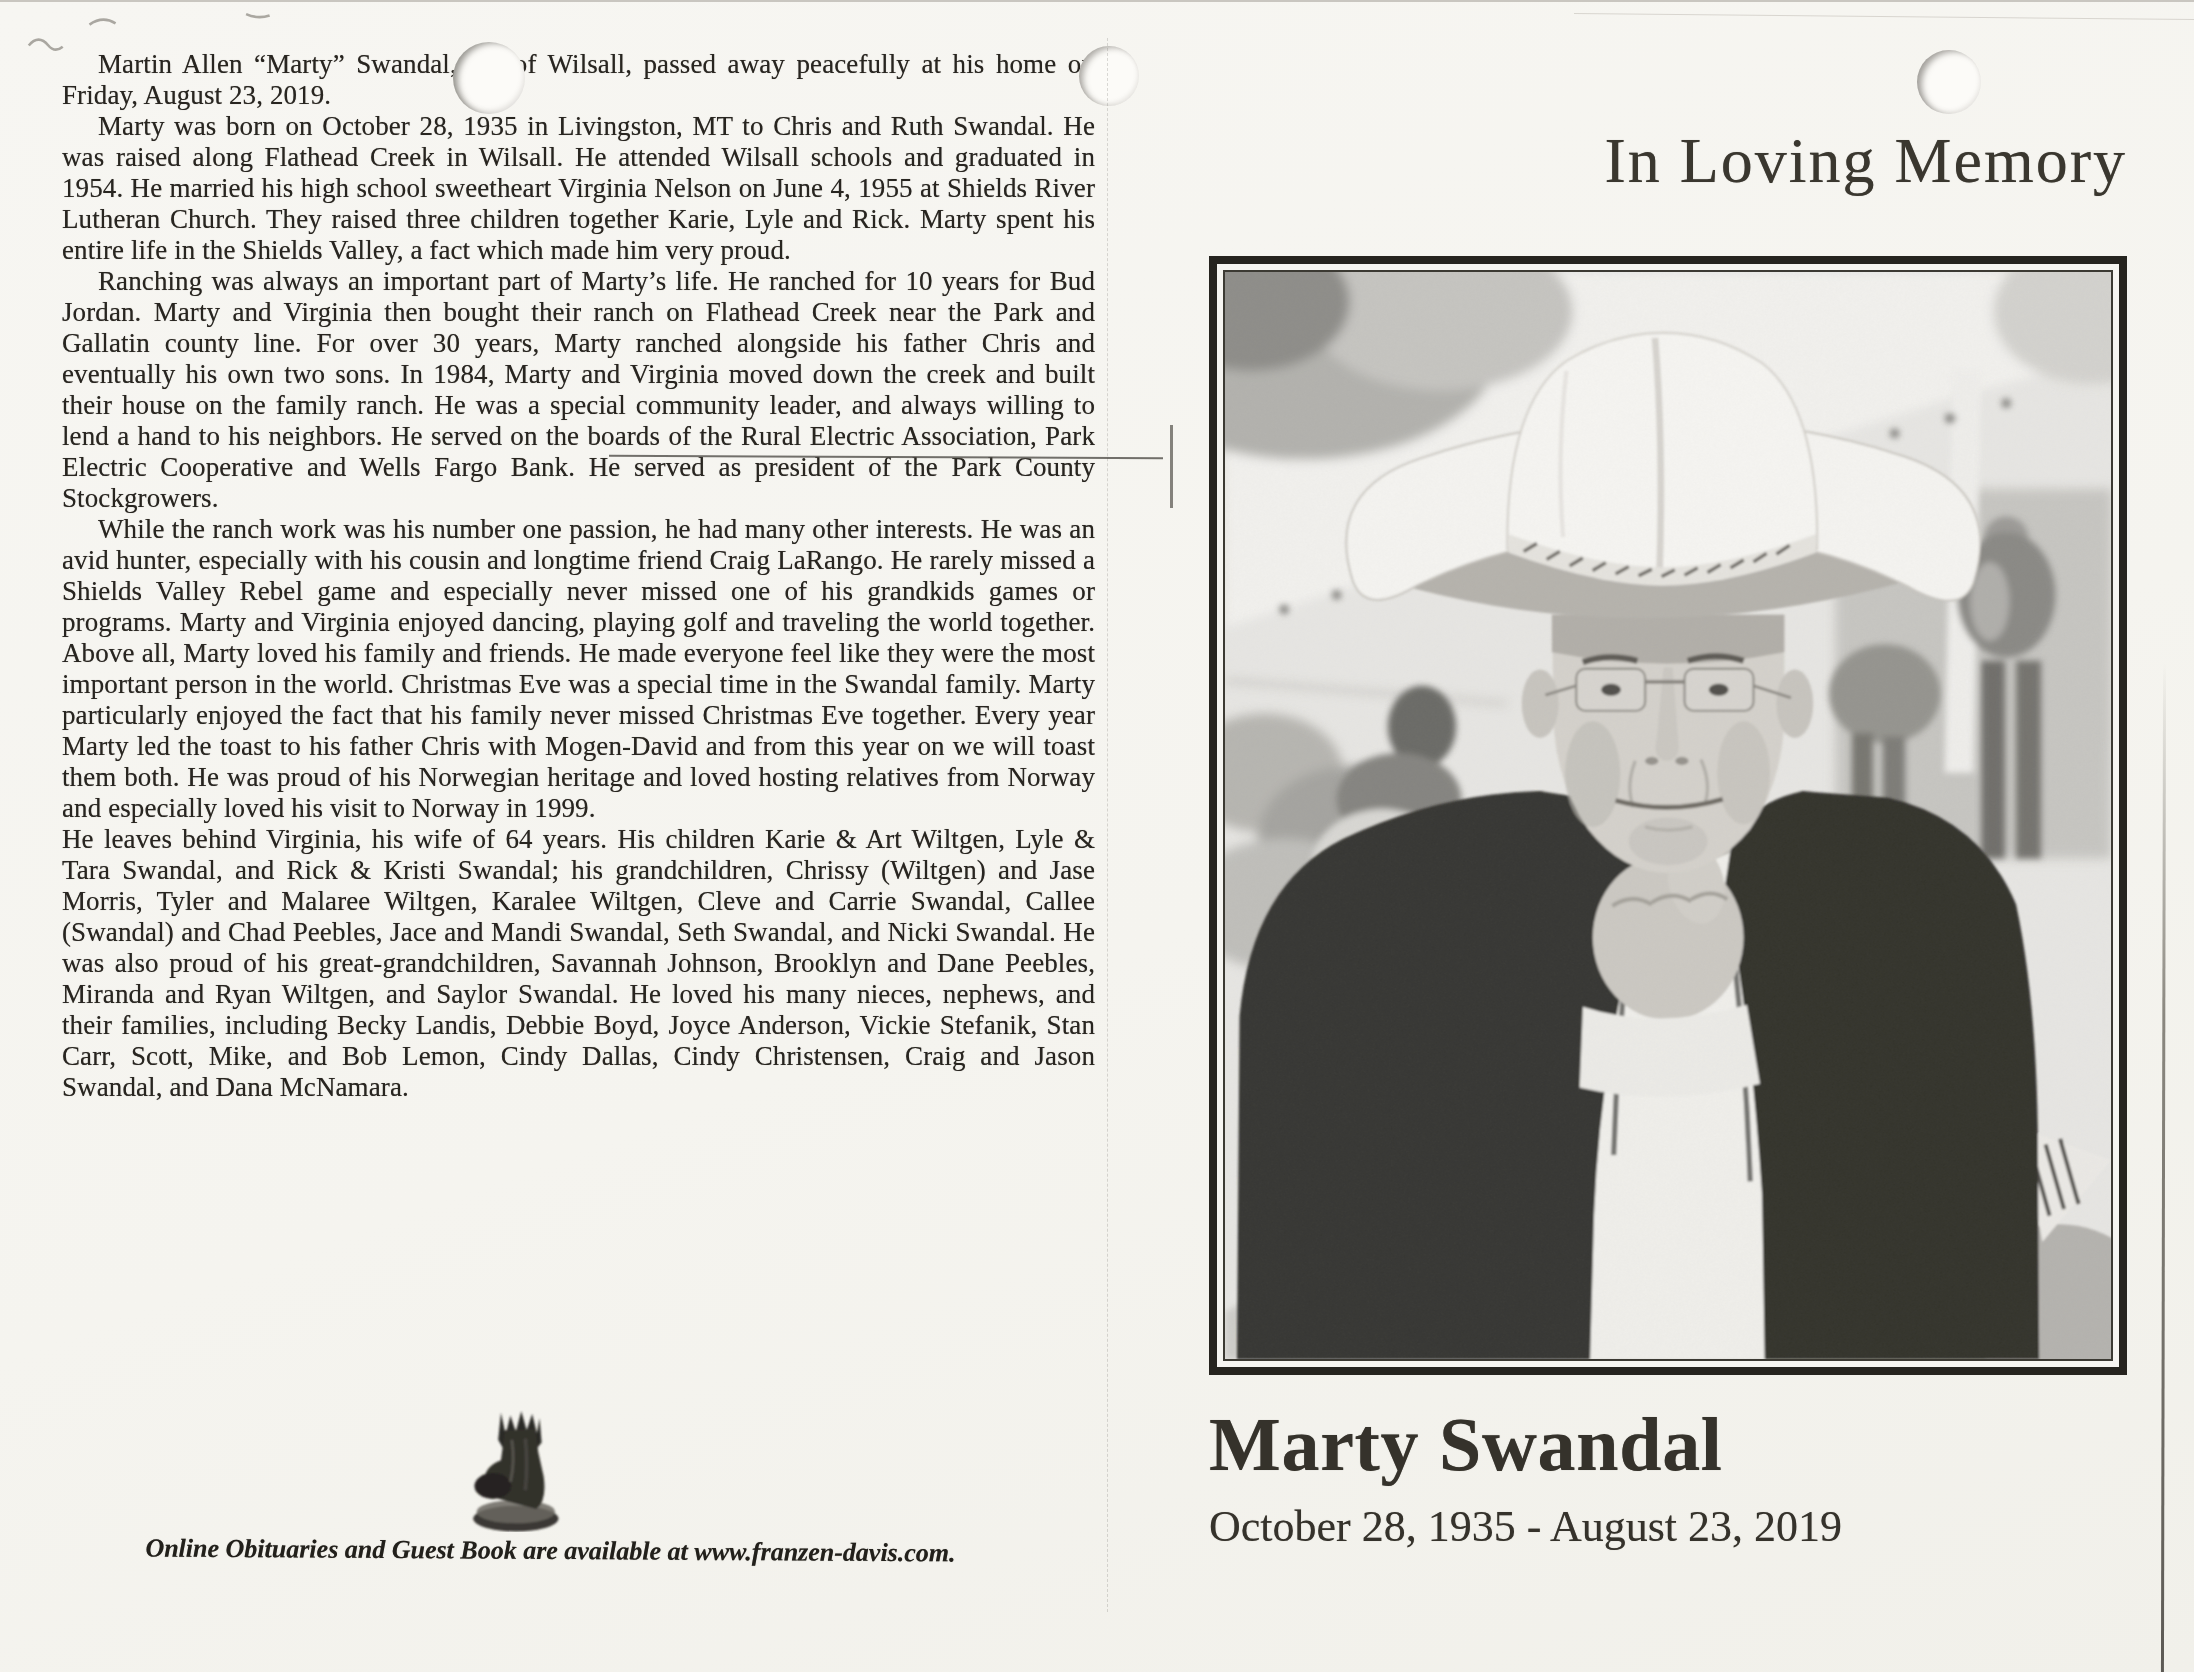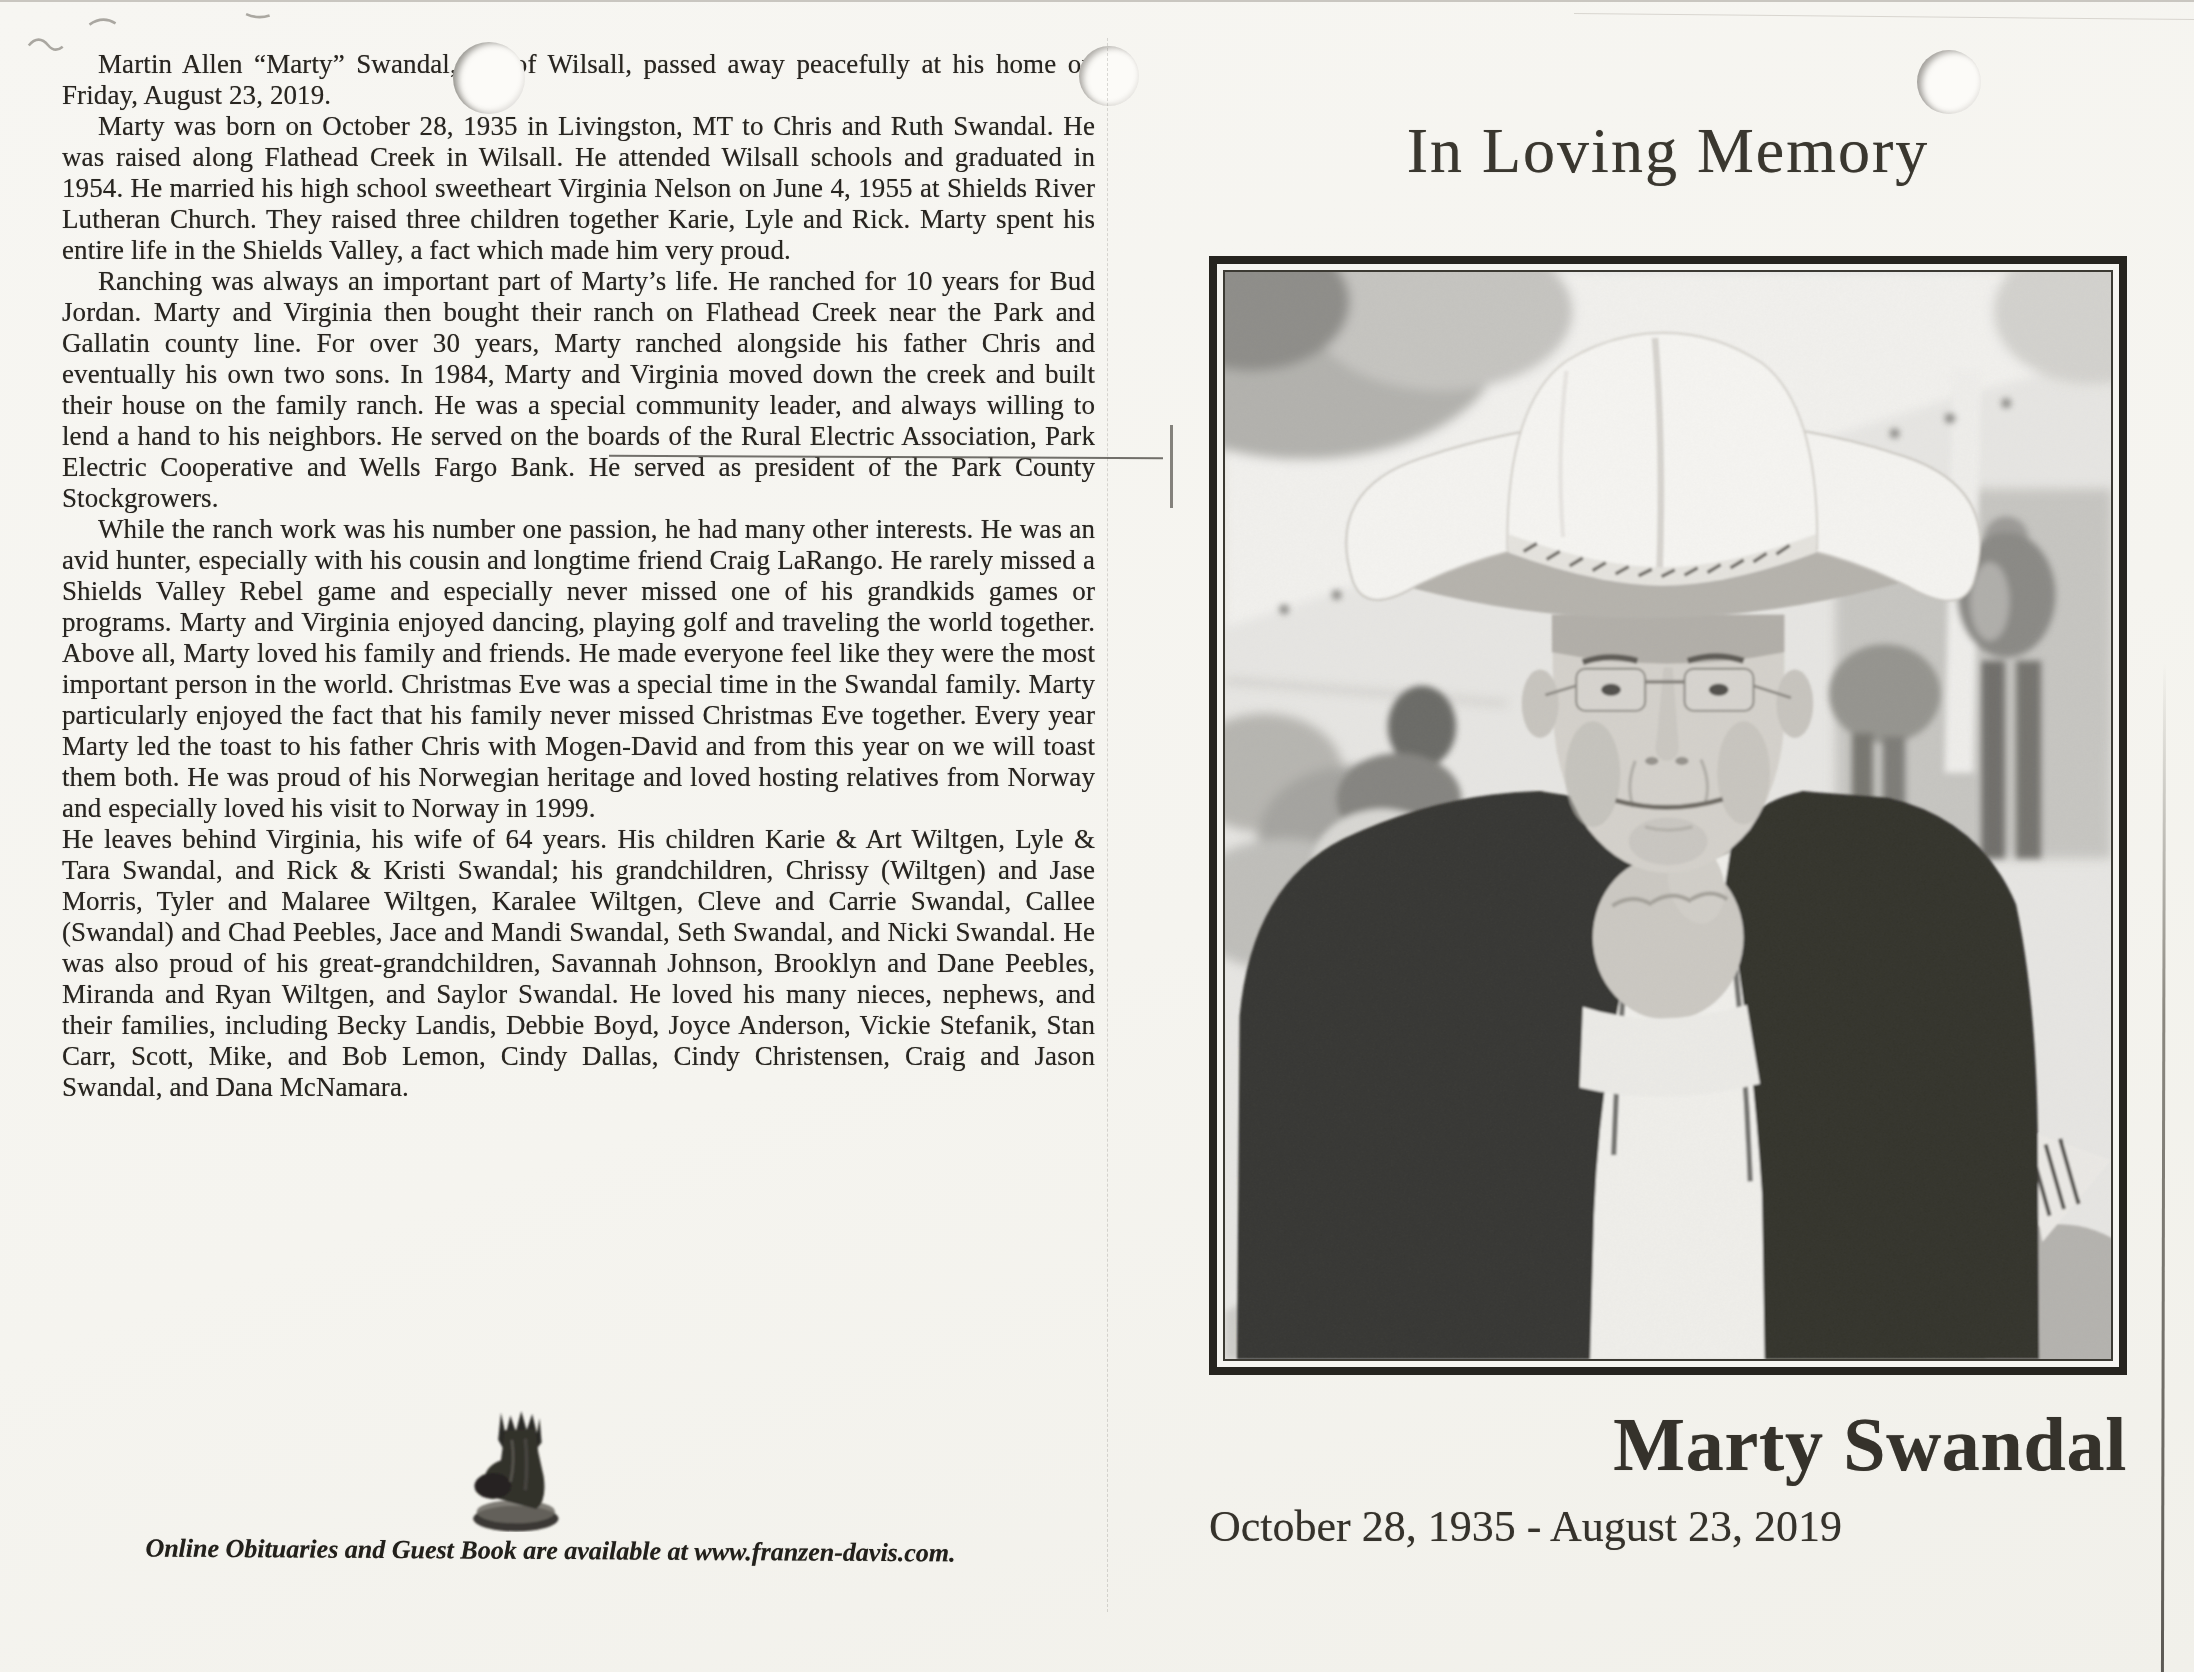--- a/index.html
+++ b/index.html
@@ -18,34 +18,34 @@
   .obit p{margin:0;}
   .obit p.indent{text-indent:36px;}
   .footer-note{
     position:absolute; left:62px; top:1536px; width:977px; text-align:center;
     font-size:26px; font-style:italic; font-weight:bold; color:#22201b;
     transform:rotate(.35deg); text-shadow:0 0 0.7px rgba(45,42,36,.5);
   }
   .boot{position:absolute; left:467px; top:1410px; width:95px; height:121px;}
   
   .memory-title{
-    position:absolute; left:1209px; top:114px; width:918px; text-align:center;
+    position:absolute; left:1209px; top:124px; width:918px; text-align:right;
     font-size:64px; color:#3a372f; letter-spacing:2px;
     text-shadow:0 0 0.7px rgba(50,47,40,.6);
   }
   .photo-frame{
     position:absolute; left:1209px; top:256px; width:918px; height:1119px;
     box-sizing:border-box; border:8.5px solid #26241f; padding:5.9px; background:#f6f5f1;
   }
   .photo-inner{
     width:100%; height:100%; box-sizing:border-box; border:2px solid #3c3a33; overflow:hidden; background:#e8e7e4;
   }
   .photo-inner svg{display:block; width:100%; height:100%;}
   .memory-name{
-    position:absolute; left:1209px; top:1401px; width:918px; text-align:right;
+    position:absolute; left:1209px; top:1401px; width:918px; text-align:left;
     font-size:76px; font-weight:bold; color:#35322b; letter-spacing:0.7px;
     text-shadow:0 0 0.7px rgba(50,47,40,.55);
   }
   .memory-dates{
     position:absolute; left:1209px; top:1501px; width:918px; 
     font-size:44px; font-weight:normal; color:#35322b;
     text-shadow:0 0 0.7px rgba(50,47,40,.5);
   }
   
   .hole{position:absolute; border-radius:50%; background:#fcfbf8;}

